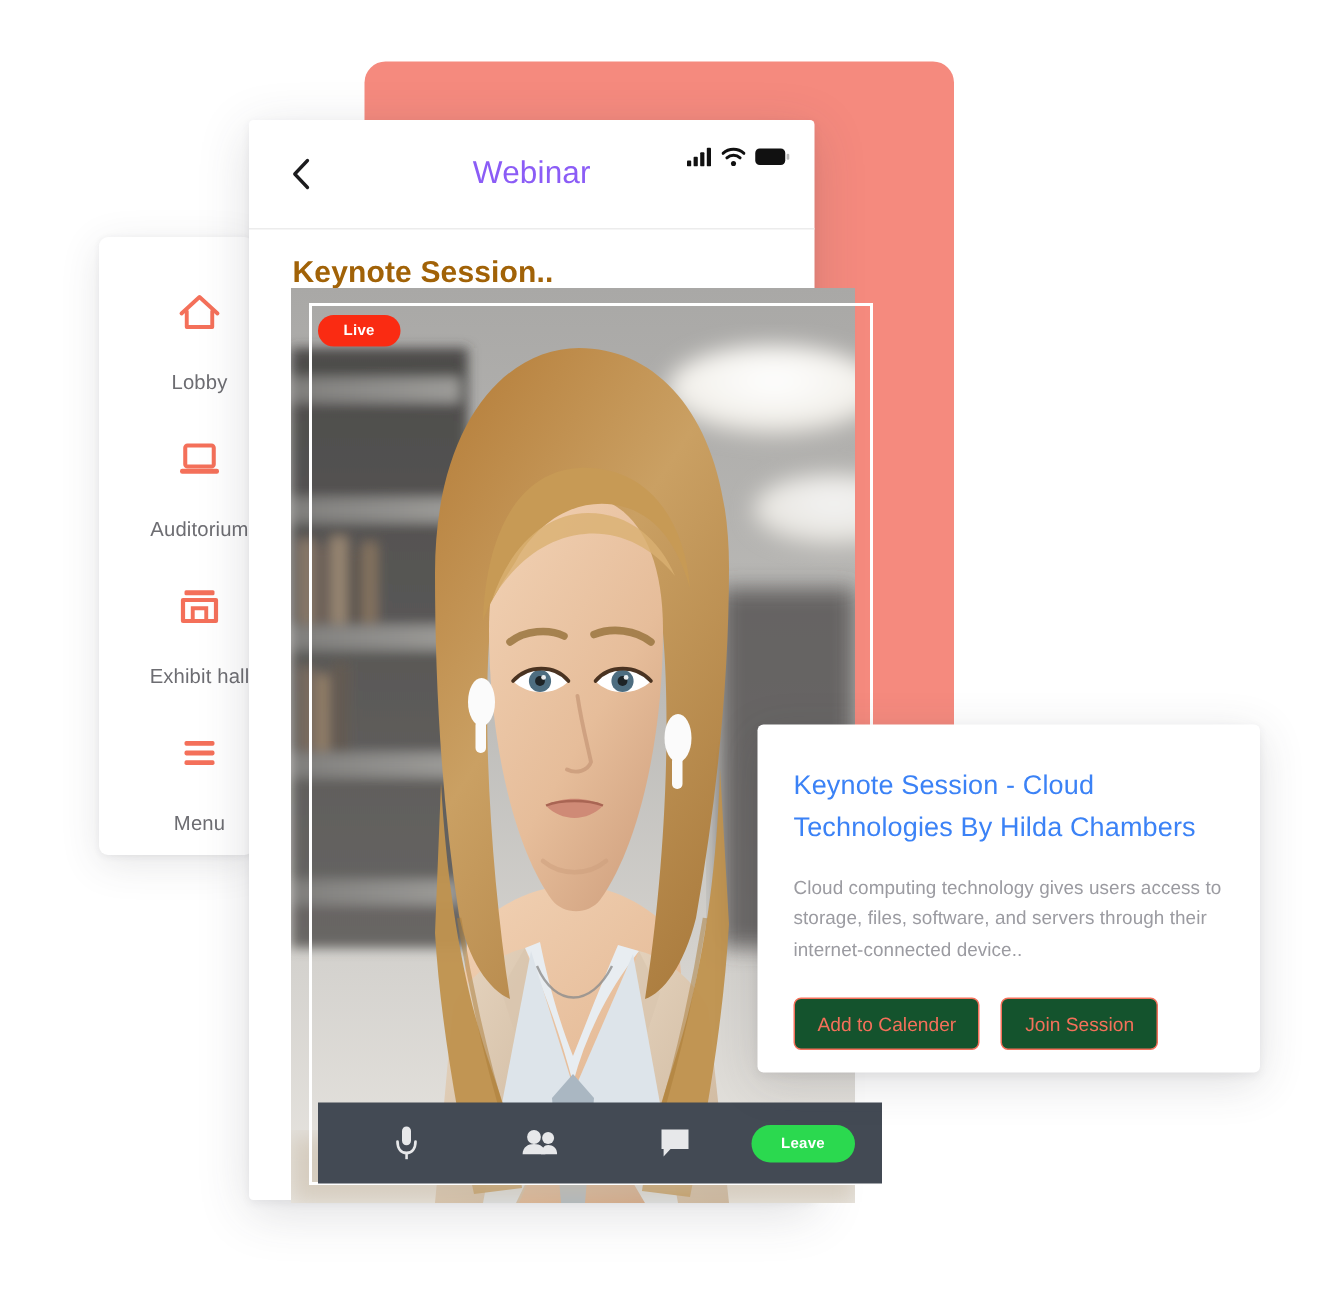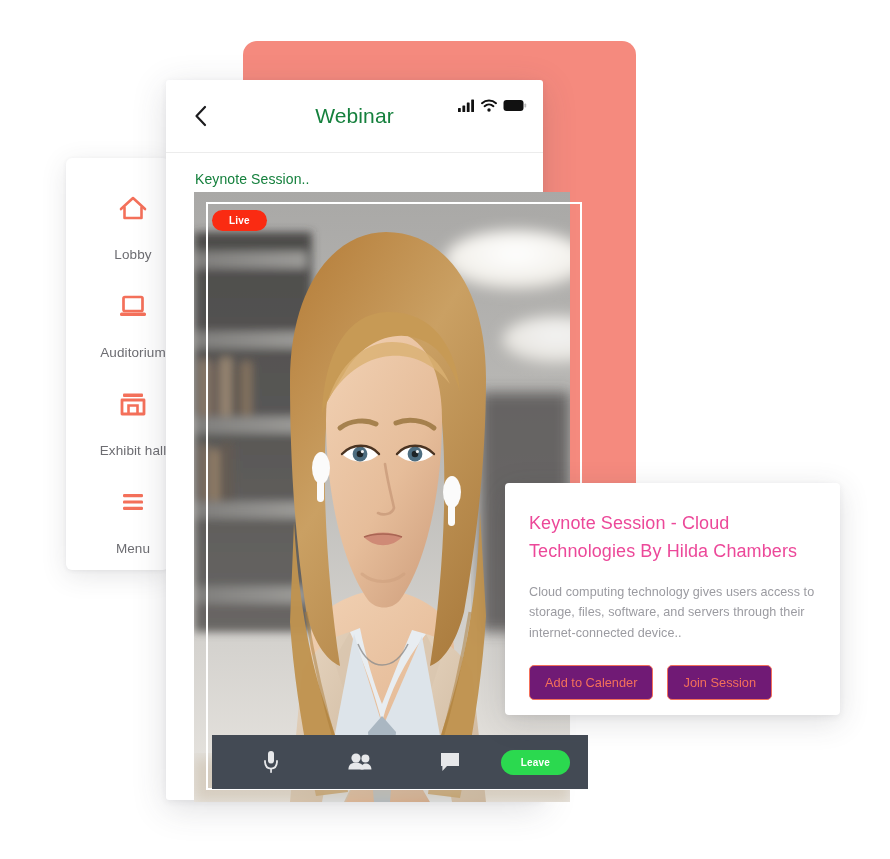--- a/index.html
+++ b/index.html
@@ -109,28 +109,28 @@
     height: 26px;
     display: flex;
     align-items: center;
     justify-content: center;
     cursor: pointer;
   }
   .phone-title {
     width: 100%;
     text-align: center;
     font-size: 21px;
-    color: #15803d;
+    color: #8b5cf6;
     letter-spacing: 0.1px;
   }
   .session-heading {
     padding: 18px 0 0 29px;
-    font-size: 14px;
-    font-weight: normal;
-    color: #15803d;
+    font-size: 20px;
+    font-weight: bold;
+    color: #a16207;
     letter-spacing: 0.1px;
   }
 
   
   .video-wrap {
     position: absolute;
     left: 194px;
     top: 192px;
     width: 376px;
     height: 610px;
@@ -214,42 +214,42 @@
     height: 232px;
     background: #ffffff;
     border-radius: 4px;
     box-shadow: 0 7px 30px rgba(60,60,70,0.16), 0 2px 6px rgba(60,60,70,0.07);
     z-index: 20;
     padding: 27px 24px 0 24px;
     box-sizing: border-box;
   }
   .info-title {
     font-size: 18px;
-    color: #ec4899;
+    color: #3b82f6;
     line-height: 1.55;
     letter-spacing: 0.1px;
     margin: 0;
     font-weight: normal;
   }
   .info-body {
     margin: 16px 0 0 0;
     font-size: 12.6px;
     color: #9b9ba1;
     line-height: 1.62;
     letter-spacing: 0.05px;
   }
   .info-actions {
     margin-top: 22px;
     display: flex;
     gap: 14px;
   }
   .outline-btn {
     border: 1.6px solid #F4705A;
     color: #F4705A;
-    background: #701a75;
+    background: #14532d;
     border-radius: 5px;
     font-size: 12.8px;
     padding: 9px 15px;
     cursor: pointer;
     font-family: "Liberation Sans", sans-serif;
     white-space: nowrap;
     text-align: center;
   }
 </style>
 </head>

